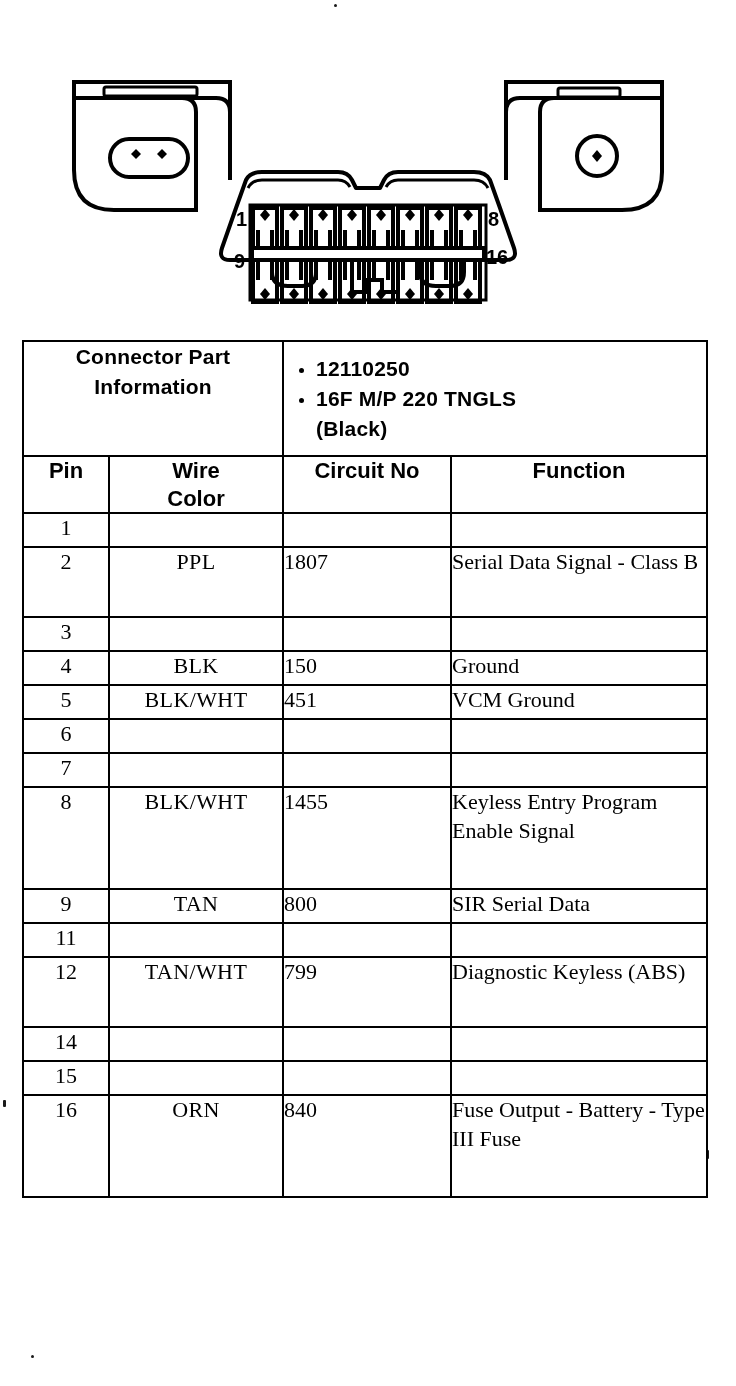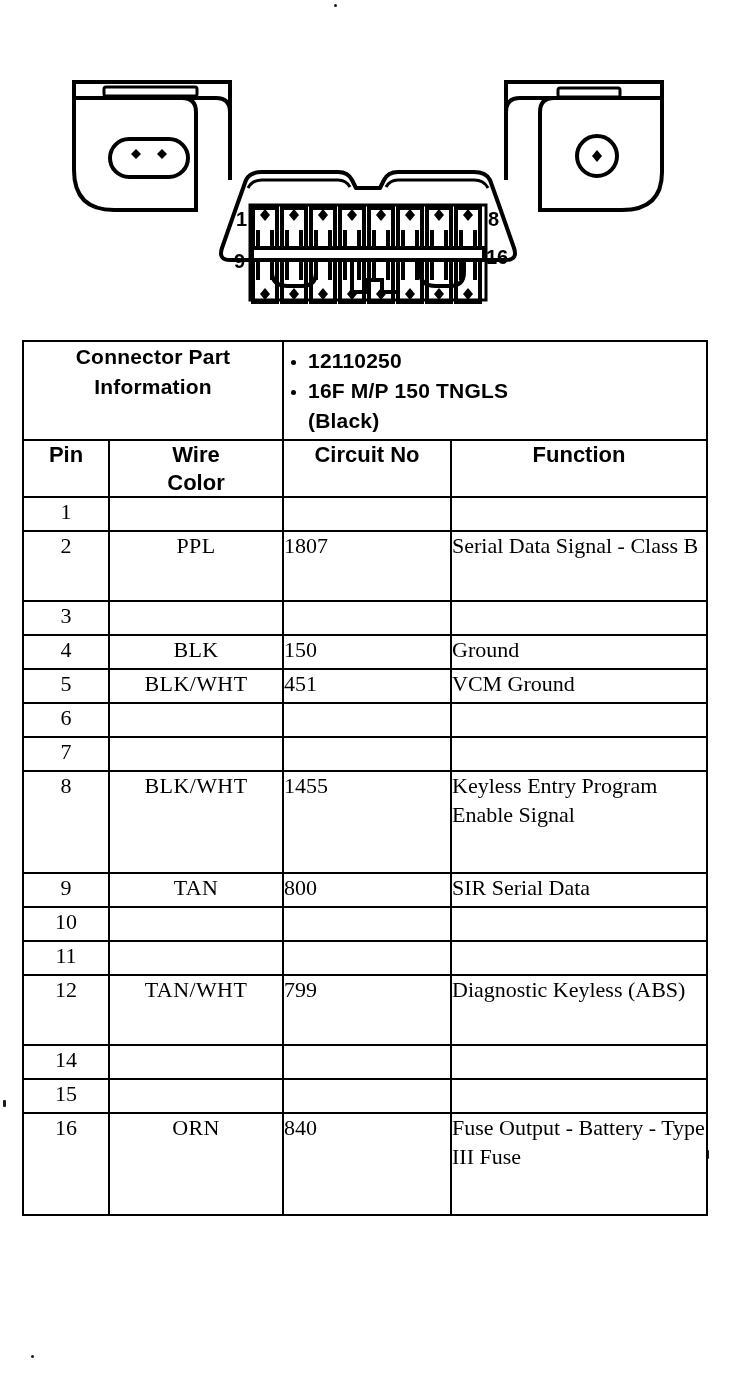--- a/index.html
+++ b/index.html
@@ -71,21 +71,21 @@
   }
   .part-info-values {
     font-family: "Liberation Sans", sans-serif;
     font-weight: bold;
     font-size: 21px;
     line-height: 1.42;
     padding: 10px 6px 14px 16px;
     letter-spacing: .2px;
   }
   .part-info-values ul {
-    margin: 4px;
+    margin: 12px;
     padding: 0 0 0 20px;
     list-style: disc;
   }
   .part-info-values li { margin: 0; padding: 0; }
   .part-info-values li::marker { font-size: 17px; }
 
   
   .col-head {
     font-family: "Liberation Sans", sans-serif;
     font-weight: bold;
@@ -291,21 +291,21 @@
 
     <tr>
       <td colspan="2" class="part-info-label">
         <div>Connector Part</div>
         <div>Information</div>
       </td>
       <td colspan="2" class="part-info-values">
         <ul>
           <li>12110250</li>
           <li>
-            <span>16F M/P 150 TNGLS</span><br>
+            <span>16F M/P 220 TNGLS</span><br>
             <span>(Black)</span>
           </li>
         </ul>
       </td>
     </tr>
 
     <tr>
       <th class="col-head tall">Pin</th>
       <th class="col-head">
         <div>Wire</div>
@@ -363,26 +363,20 @@
         <td class="cell circuit r3">1455</td>
         <td class="cell function r3">Keyless Entry Program Enable Signal</td>
       </tr>
       <tr>
         <td class="cell pin r1">9</td>
         <td class="cell wire r1">TAN</td>
         <td class="cell circuit r1">800</td>
         <td class="cell function r1">SIR Serial Data</td>
       </tr>
       <tr>
-        <td class="cell pin r1">10</td>
-        <td class="cell wire r1"></td>
-        <td class="cell circuit r1"></td>
-        <td class="cell function r1"></td>
-      </tr>
-      <tr>
         <td class="cell pin r1">11</td>
         <td class="cell wire r1"></td>
         <td class="cell circuit r1"></td>
         <td class="cell function r1"></td>
       </tr>
       <tr>
         <td class="cell pin r2">12</td>
         <td class="cell wire r2">TAN/WHT</td>
         <td class="cell circuit r2">799</td>
         <td class="cell function r2">Diagnostic Keyless (ABS)</td>

